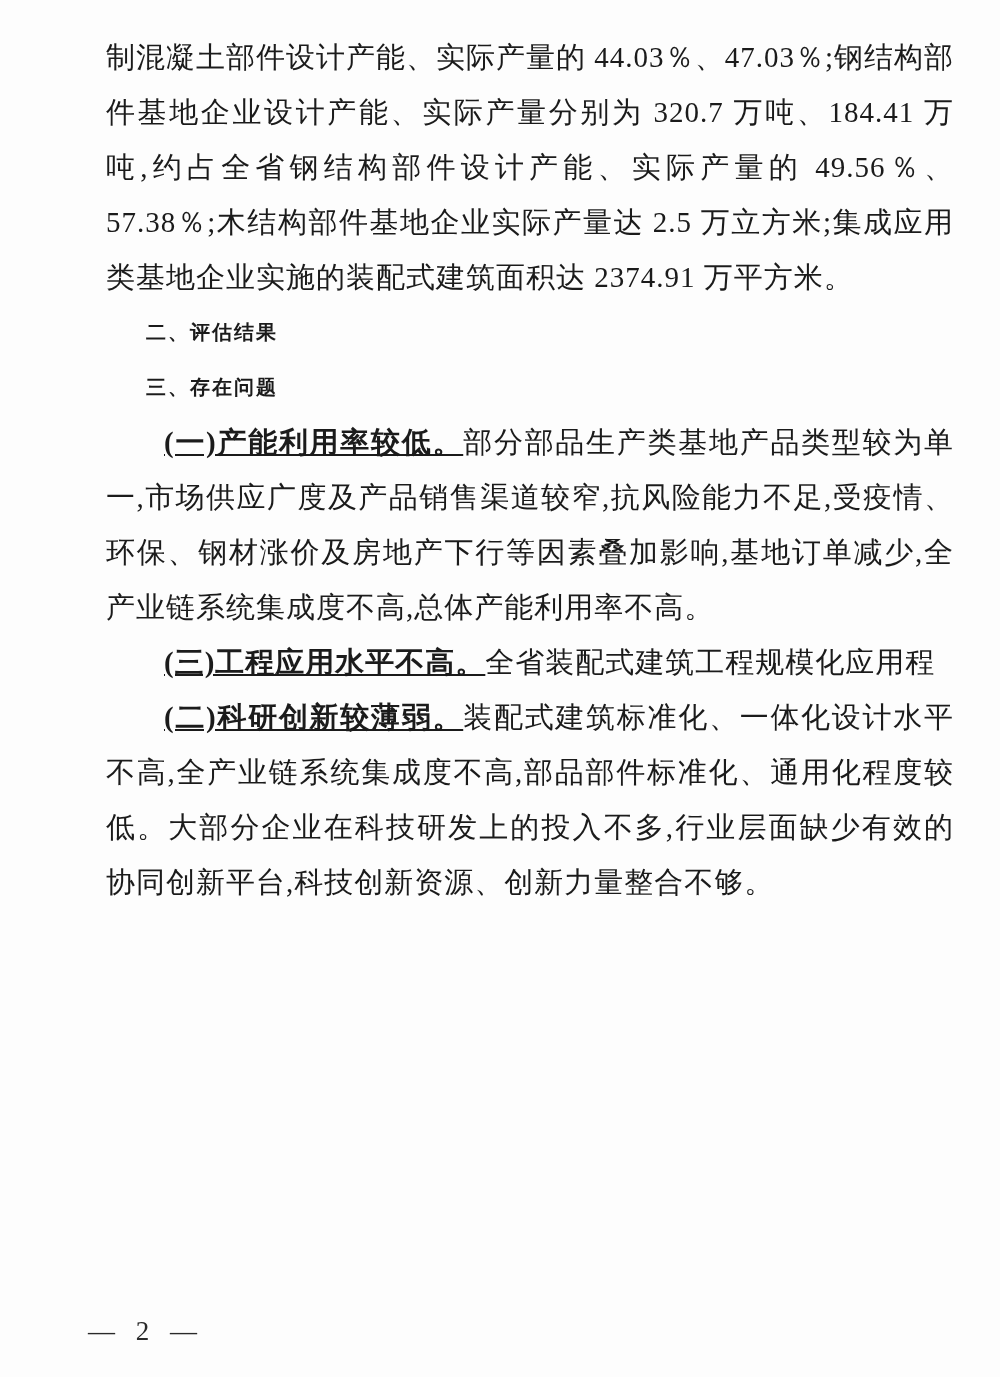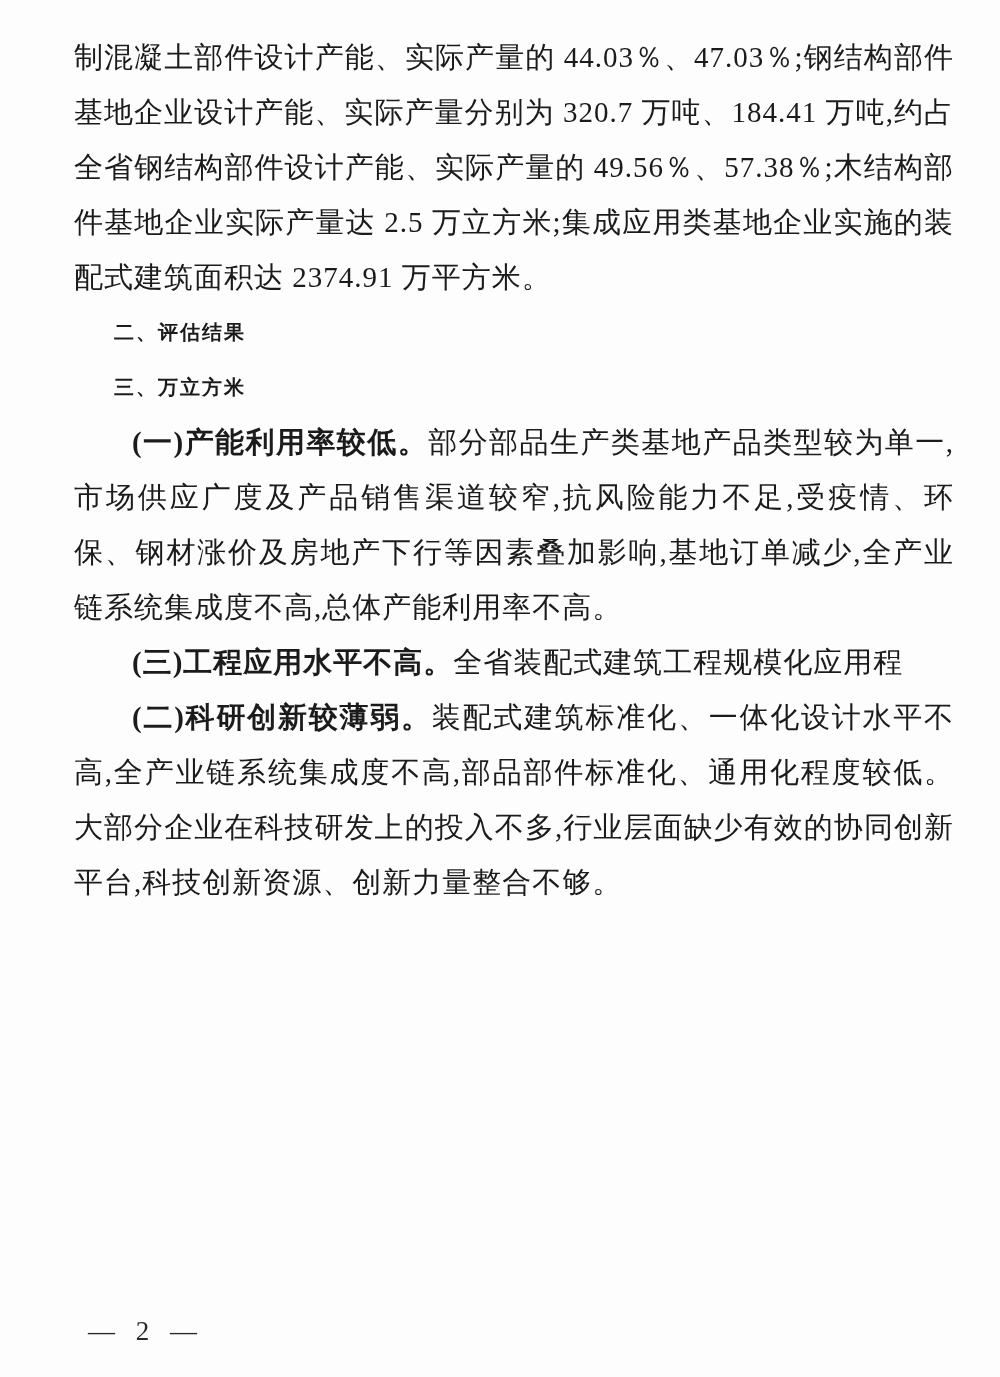--- a/index.html
+++ b/index.html
@@ -10,20 +10,21 @@
   .page {
     position: relative;
     width: 1000px;
     height: 1377px;
     margin: 0 auto;
     background: #fdfdfd;
     color: #1b1b1b;
     font-family: "Liberation Serif", "DejaVu Serif", serif;
     overflow: hidden;
     box-sizing: border-box;
+    padding-left: 32px;
   }
   .content {
     padding: 30px 46px 0 74px;
     font-size: 29px;
     line-height: 55px;
     text-align: justify;
     text-justify: inter-character;
     letter-spacing: 1px;
   }
   .para {
@@ -38,20 +39,21 @@
     padding-left: 2em;
     font-family: "Liberation Sans", "DejaVu Sans", sans-serif;
     font-weight: 700;
     font-size: 20px;
     line-height: 55px;
     letter-spacing: 2px;
     text-align: left;
   }
   .lead {
     font-weight: 700;
+    text-decoration: underline;
   }
   .footer {
     position: absolute;
     left: 88px;
     bottom: 30px;
     font-size: 27px;
     letter-spacing: 7px;
     color: #2a2a2a;
     white-space: nowrap;
   }
@@ -60,21 +62,21 @@
 <body>
 
 <div class="page">
   <div class="content">
 
     <p class="para continuation">制混凝土部件设计产能、实际产量的 44.03％、47.03％;钢结构部件基地企业设计产能、实际产量分别为 320.7 万吨、184.41 万吨,约占全省钢结构部件设计产能、实际产量的 49.56％、57.38％;木结构部件基地企业实际产量达 2.5 万立方米;集成应用类基地企业实施的装配式建筑面积达 2374.91 万平方米。</p>
 
     <h2 class="heading">二、评估结果</h2>
 
 
-    <h2 class="heading">三、万立方米</h2>
+    <h2 class="heading">三、存在问题</h2>
 
     <p class="para"><span class="lead">(一)产能利用率较低。</span><span>部分部品生产类基地产品类型较为单一,市场供应广度及产品销售渠道较窄,抗风险能力不足,受疫情、环保、钢材涨价及房地产下行等因素叠加影响,基地订单减少,全产业链系统集成度不高,总体产能利用率不高。</span></p>
 
     <p class="para"><span class="lead">(三)工程应用水平不高。</span><span>全省装配式建筑工程规模化应用程</span></p>
 
     <p class="para"><span class="lead">(二)科研创新较薄弱。</span><span>装配式建筑标准化、一体化设计水平不高,全产业链系统集成度不高,部品部件标准化、通用化程度较低。大部分企业在科技研发上的投入不多,行业层面缺少有效的协同创新平台,科技创新资源、创新力量整合不够。</span></p>
 
   </div>
 
   <div class="footer">

